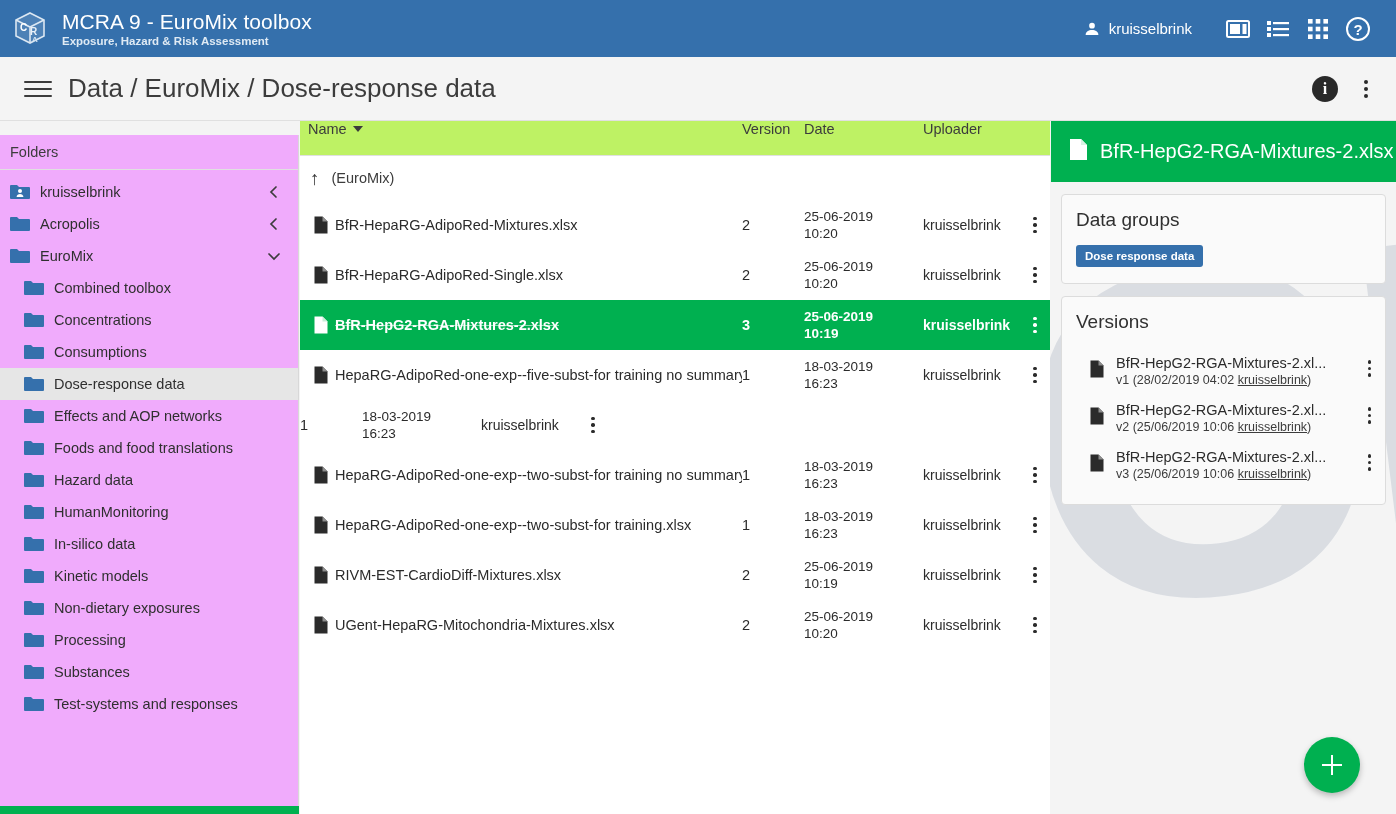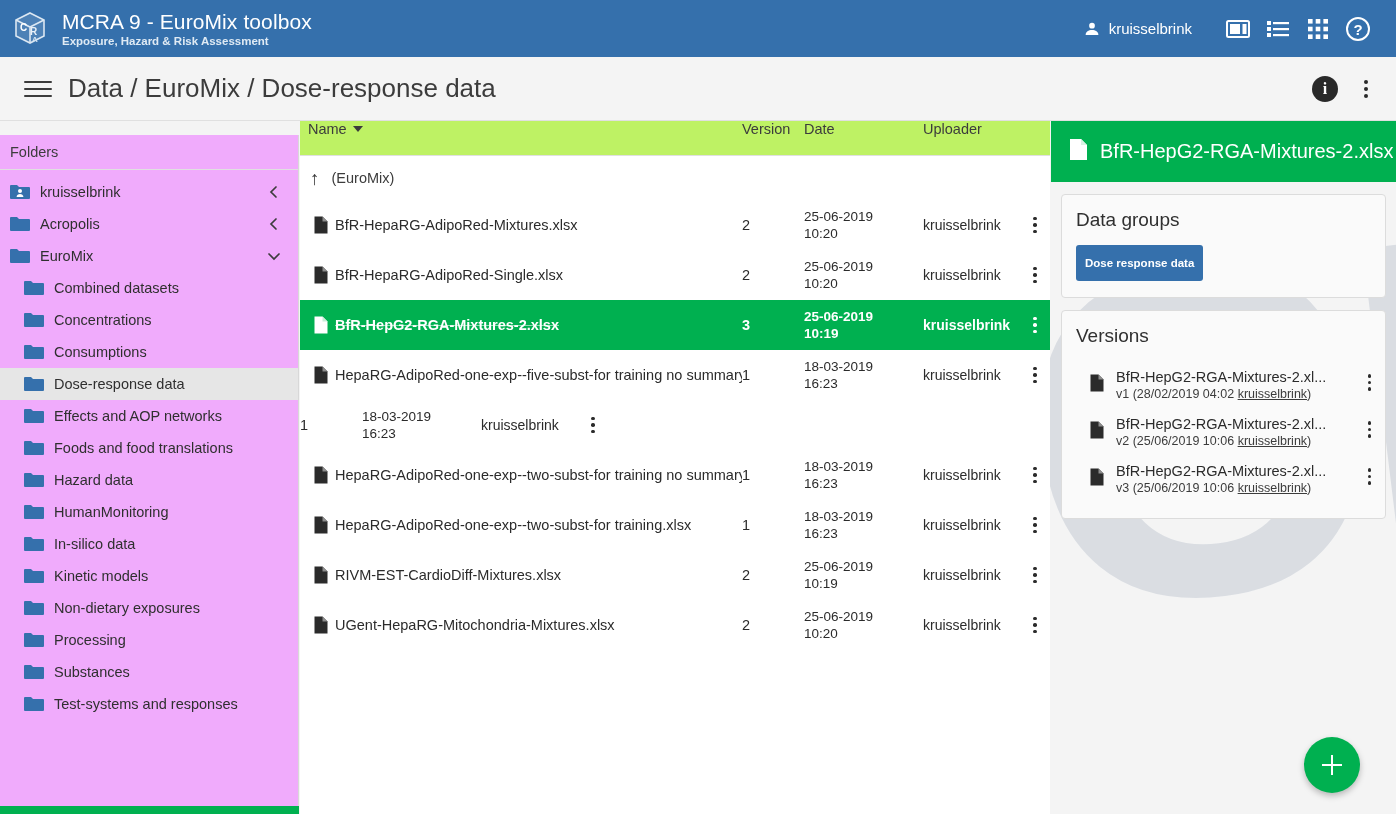--- a/index.html
+++ b/index.html
@@ -113,21 +113,21 @@
 
   
   .rightpanel { position: absolute; left: 1051px; top: 121px; width: 345px; height: 693px; }
   .rp-head { height: 61px; background: #00b050; display: flex; align-items: center;
     padding-left: 18px; gap: 12px; }
   .rp-title { color: #fff; font-size: 20px; white-space: nowrap; overflow: hidden; }
   .card { margin: 12px 10px 0 10px; background: #fafafa; border: 1px solid #dcdcdc; border-radius: 4px;
     padding: 14px 14px 16px 14px; }
   .card-title { font-size: 19px; color: #303030; margin-bottom: 14px; font-weight: 400; }
   .chip { display: inline-block; background: #3570ac; color: #fff; font-size: 11.5px; font-weight: 700;
-    padding: 12px 9px; border-radius: 3px; cursor: pointer; }
+    padding: 5px 9px; border-radius: 3px; cursor: pointer; }
   .ver-row { display: flex; align-items: flex-start; padding: 7px 0 7px 14px; }
   .ver-ico { flex: 0 0 auto; margin-top: 6px; margin-right: 12px; display: flex; }
   .ver-txt { flex: 1 1 auto; overflow: hidden; }
   .ver-name { font-size: 14.5px; color: #2b2b2b; white-space: nowrap; overflow: hidden; }
   .ver-meta { font-size: 12.5px; color: #3c3c3c; margin-top: 1px; white-space: nowrap; }
   .ver-meta u { text-decoration: underline; }
   .ver-menu { flex: 0 0 auto; margin-left: 6px; margin-top: 6px; }
 
   
   .fab { position: absolute; left: 1304px; top: 737px; width: 56px; height: 56px; border-radius: 50%;
@@ -274,21 +274,21 @@
               <path d="M3 6 L8 11 L13 6" fill="none" stroke="#3c3c3c" stroke-width="1.7" stroke-linecap="round"></path>
             </svg>
           </span>
         </div>
         <div class="tree-item sub">
           <span class="folder">
             <svg width="20" height="16" viewBox="0 0 20 16">
               <path d="M0 2a1 1 0 011-1h6l2 2h10a1 1 0 011 1v10a1 1 0 01-1 1H1a1 1 0 01-1-1z" fill="#3570ac"></path>
             </svg>
           </span>
-          <span class="tree-label">Combined datasets</span>
+          <span class="tree-label">Combined toolbox</span>
         </div>
         <div class="tree-item sub">
           <span class="folder">
             <svg width="20" height="16" viewBox="0 0 20 16">
               <path d="M0 2a1 1 0 011-1h6l2 2h10a1 1 0 011 1v10a1 1 0 01-1 1H1a1 1 0 01-1-1z" fill="#3570ac"></path>
             </svg>
           </span>
           <span class="tree-label">Concentrations</span>
         </div>
         <div class="tree-item sub">

